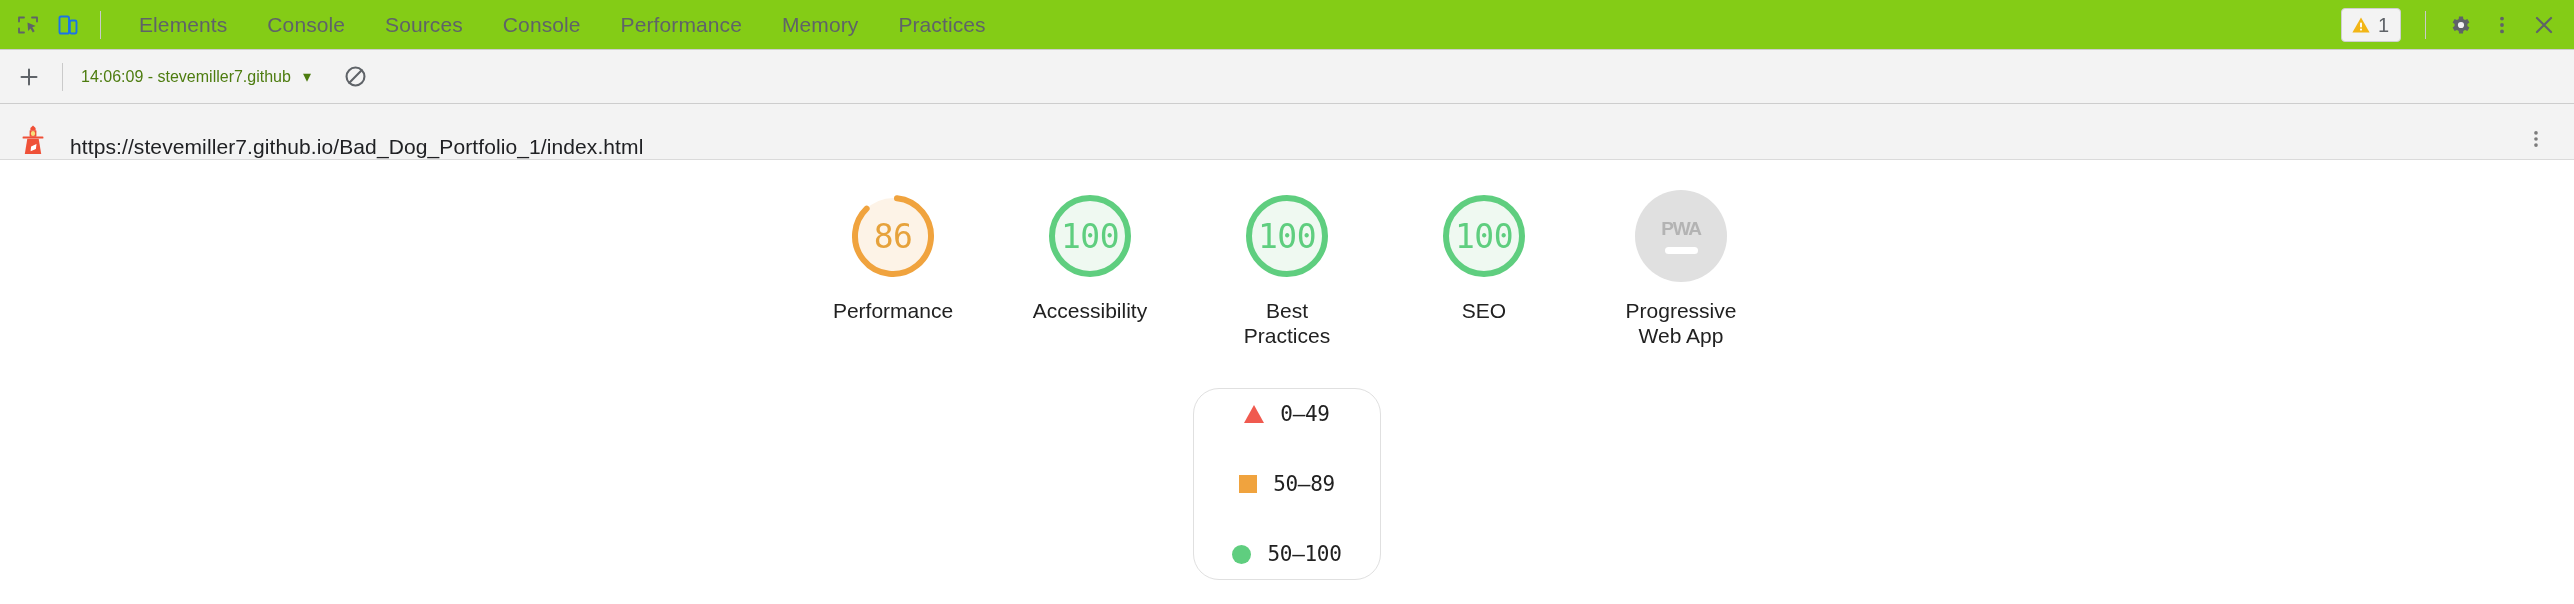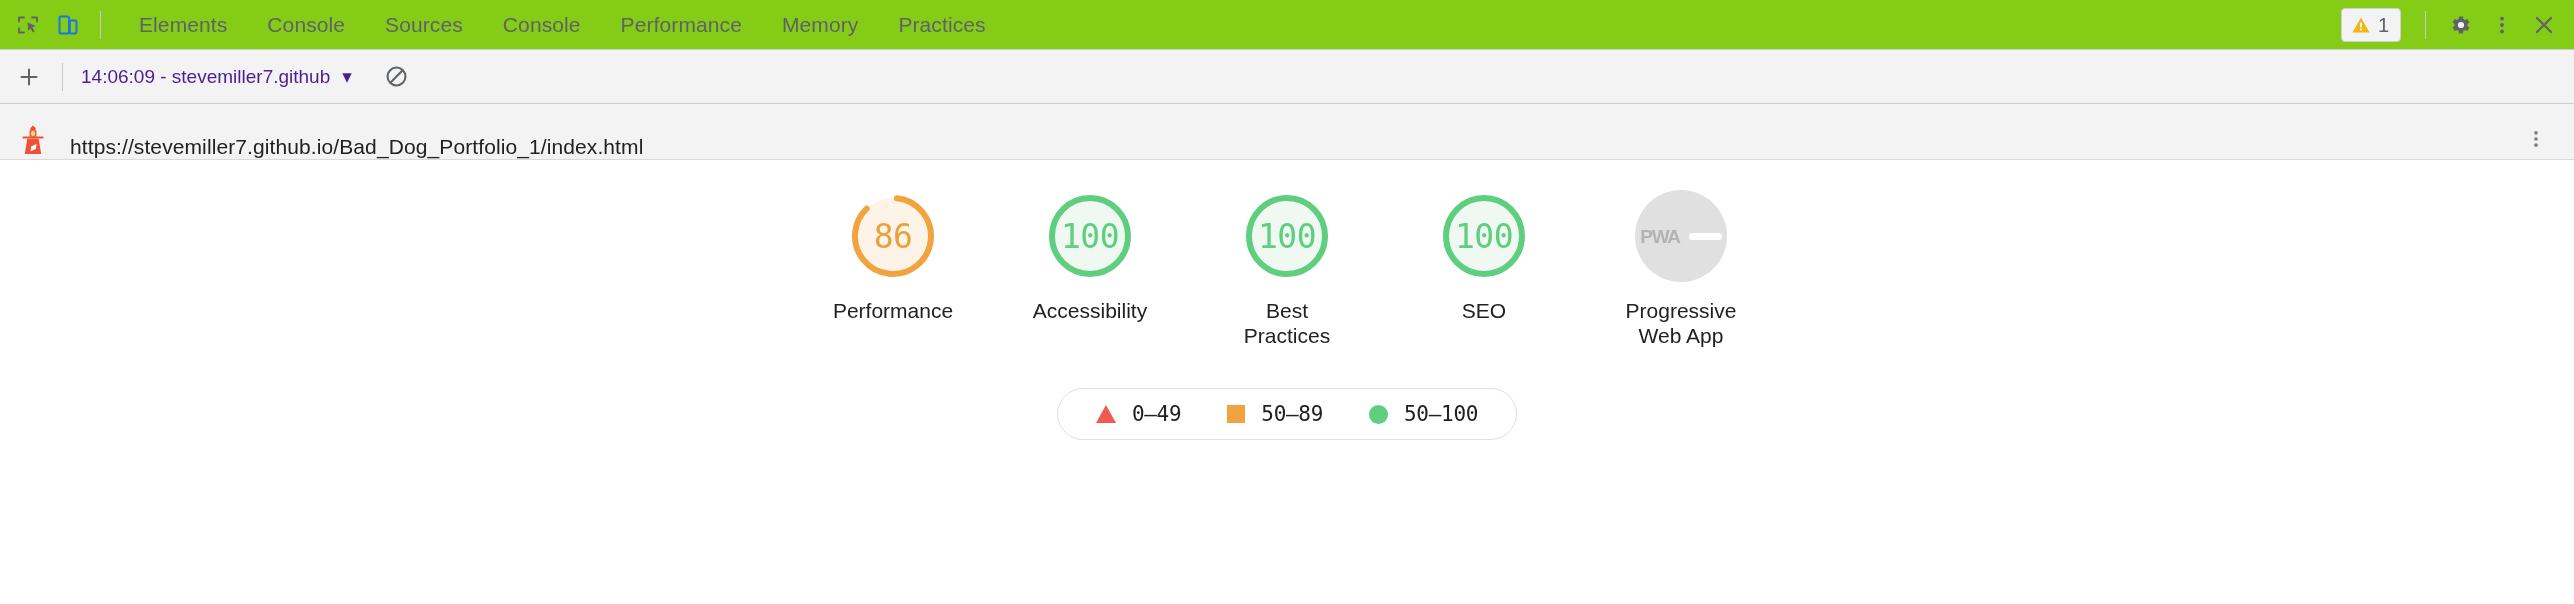--- a/index.html
+++ b/index.html
@@ -119,22 +119,22 @@
   .report-select {
     display: flex;
     align-items: center;
     gap: 12px;
     padding: 0 8px 0 6px;
     height: 38px;
     border-radius: 3px;
   }
 
   .report-select .label {
-    font-size: 19px;
-    color: #4c1d95;
+    font-size: 16px;
+    color: #4d7c0f;
     white-space: nowrap;
   }
 
   .clear-btn {
     width: 42px;
     height: 38px;
     display: flex;
     align-items: center;
     justify-content: center;
     margin-left: 16px;
@@ -209,21 +209,21 @@
     letter-spacing: -0.5px;
   }
 
   .pwa-badge {
     position: relative;
     width: 92px;
     height: 92px;
     border-radius: 50%;
     background: #e0e0e0;
     display: flex;
-    flex-direction: row;
+    flex-direction: column;
     align-items: center;
     justify-content: center;
     gap: 9px;
   }
 
   .pwa-logo {
     font-family: "Liberation Sans", sans-serif;
     font-size: 19px;
     font-weight: bold;
     color: #b3b3b3;
@@ -249,26 +249,27 @@
 
   
   .legend-wrap {
     display: flex;
     justify-content: center;
     margin-top: 40px;
   }
 
   .legend {
     display: flex;
-    align-items: flex-start;
+    align-items: center;
     gap: 46px;
     border: 1px solid #e0e0e0;
     border-radius: 26px;
     padding: 13px 38px;
     background: #ffffff;
+    flex-direction: column;
   }
 
   .legend-item {
     display: flex;
     align-items: center;
     gap: 16px;
   }
 
   .legend-item .lg-text {
     font-family: "DejaVu Sans Mono", monospace;

